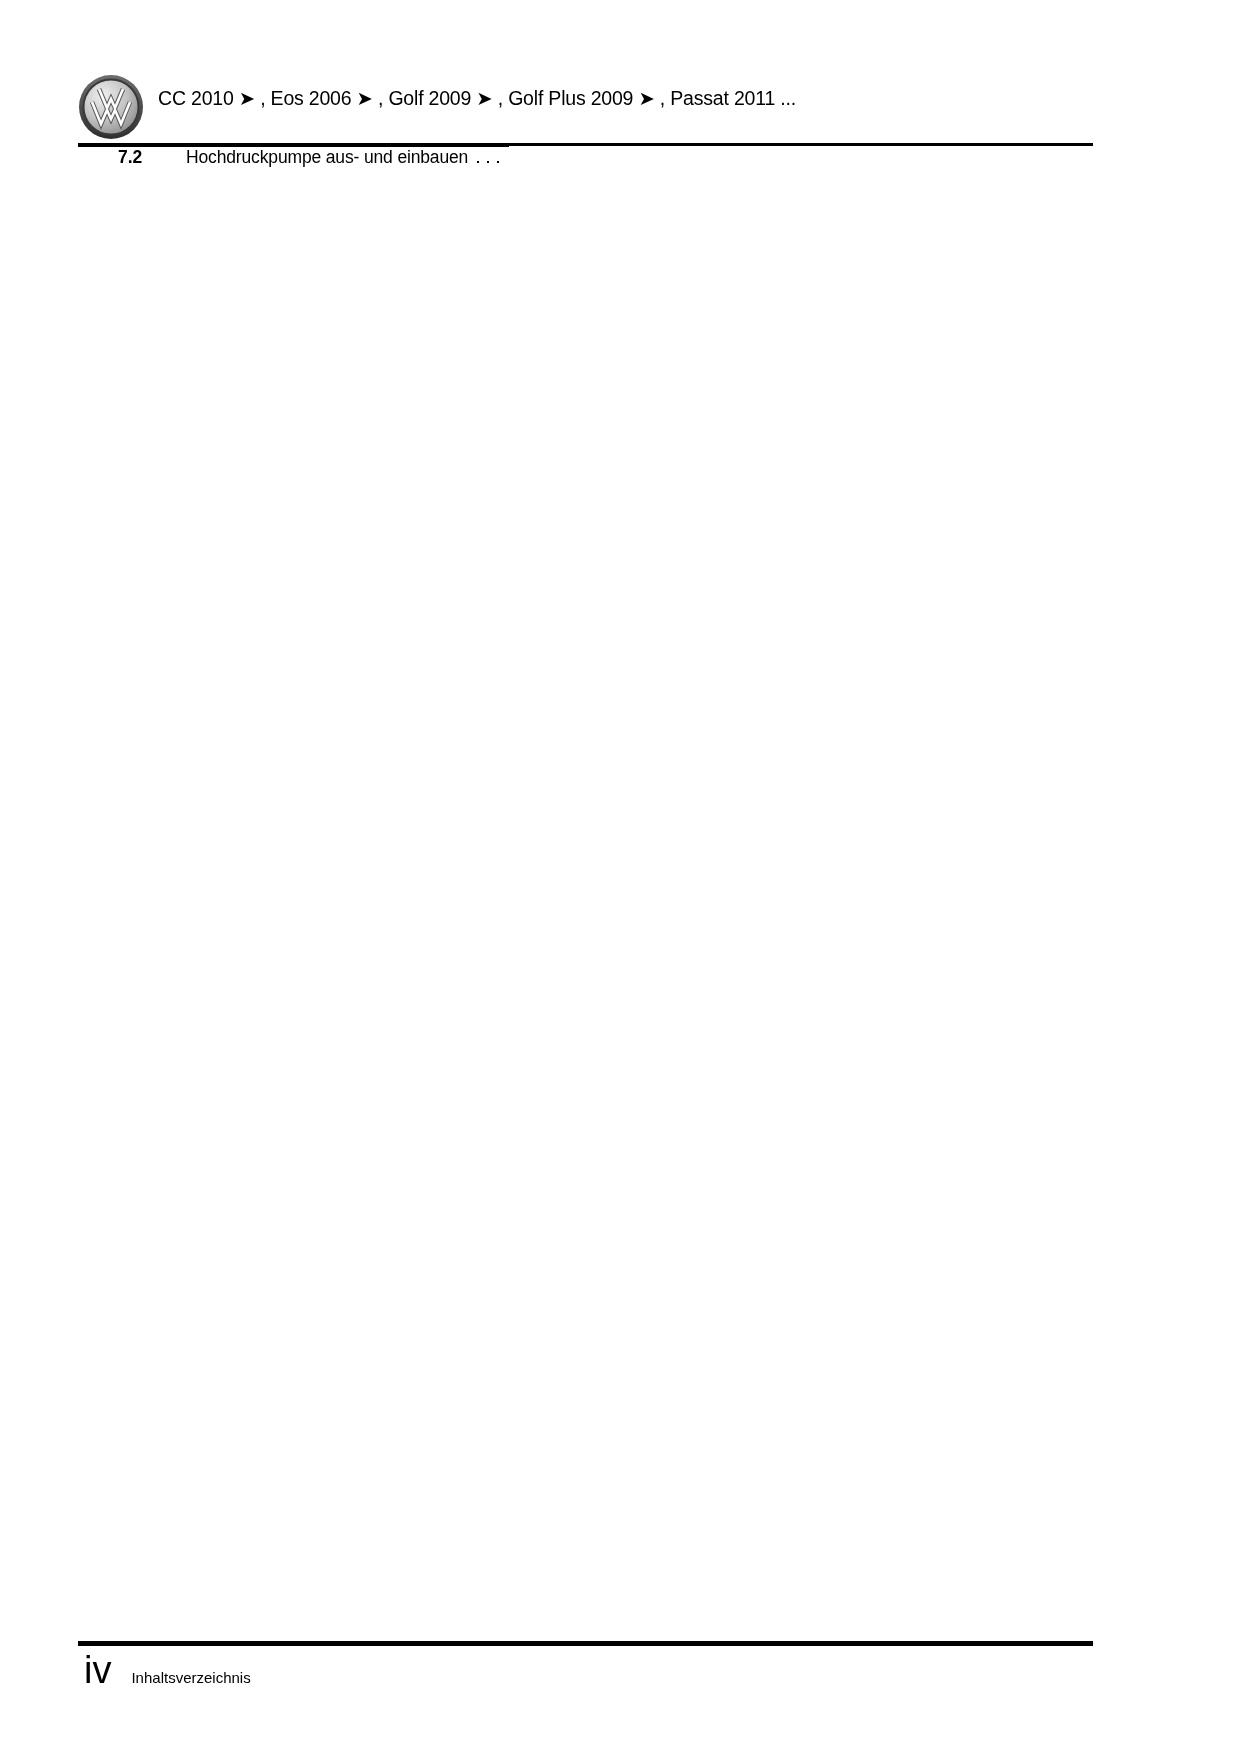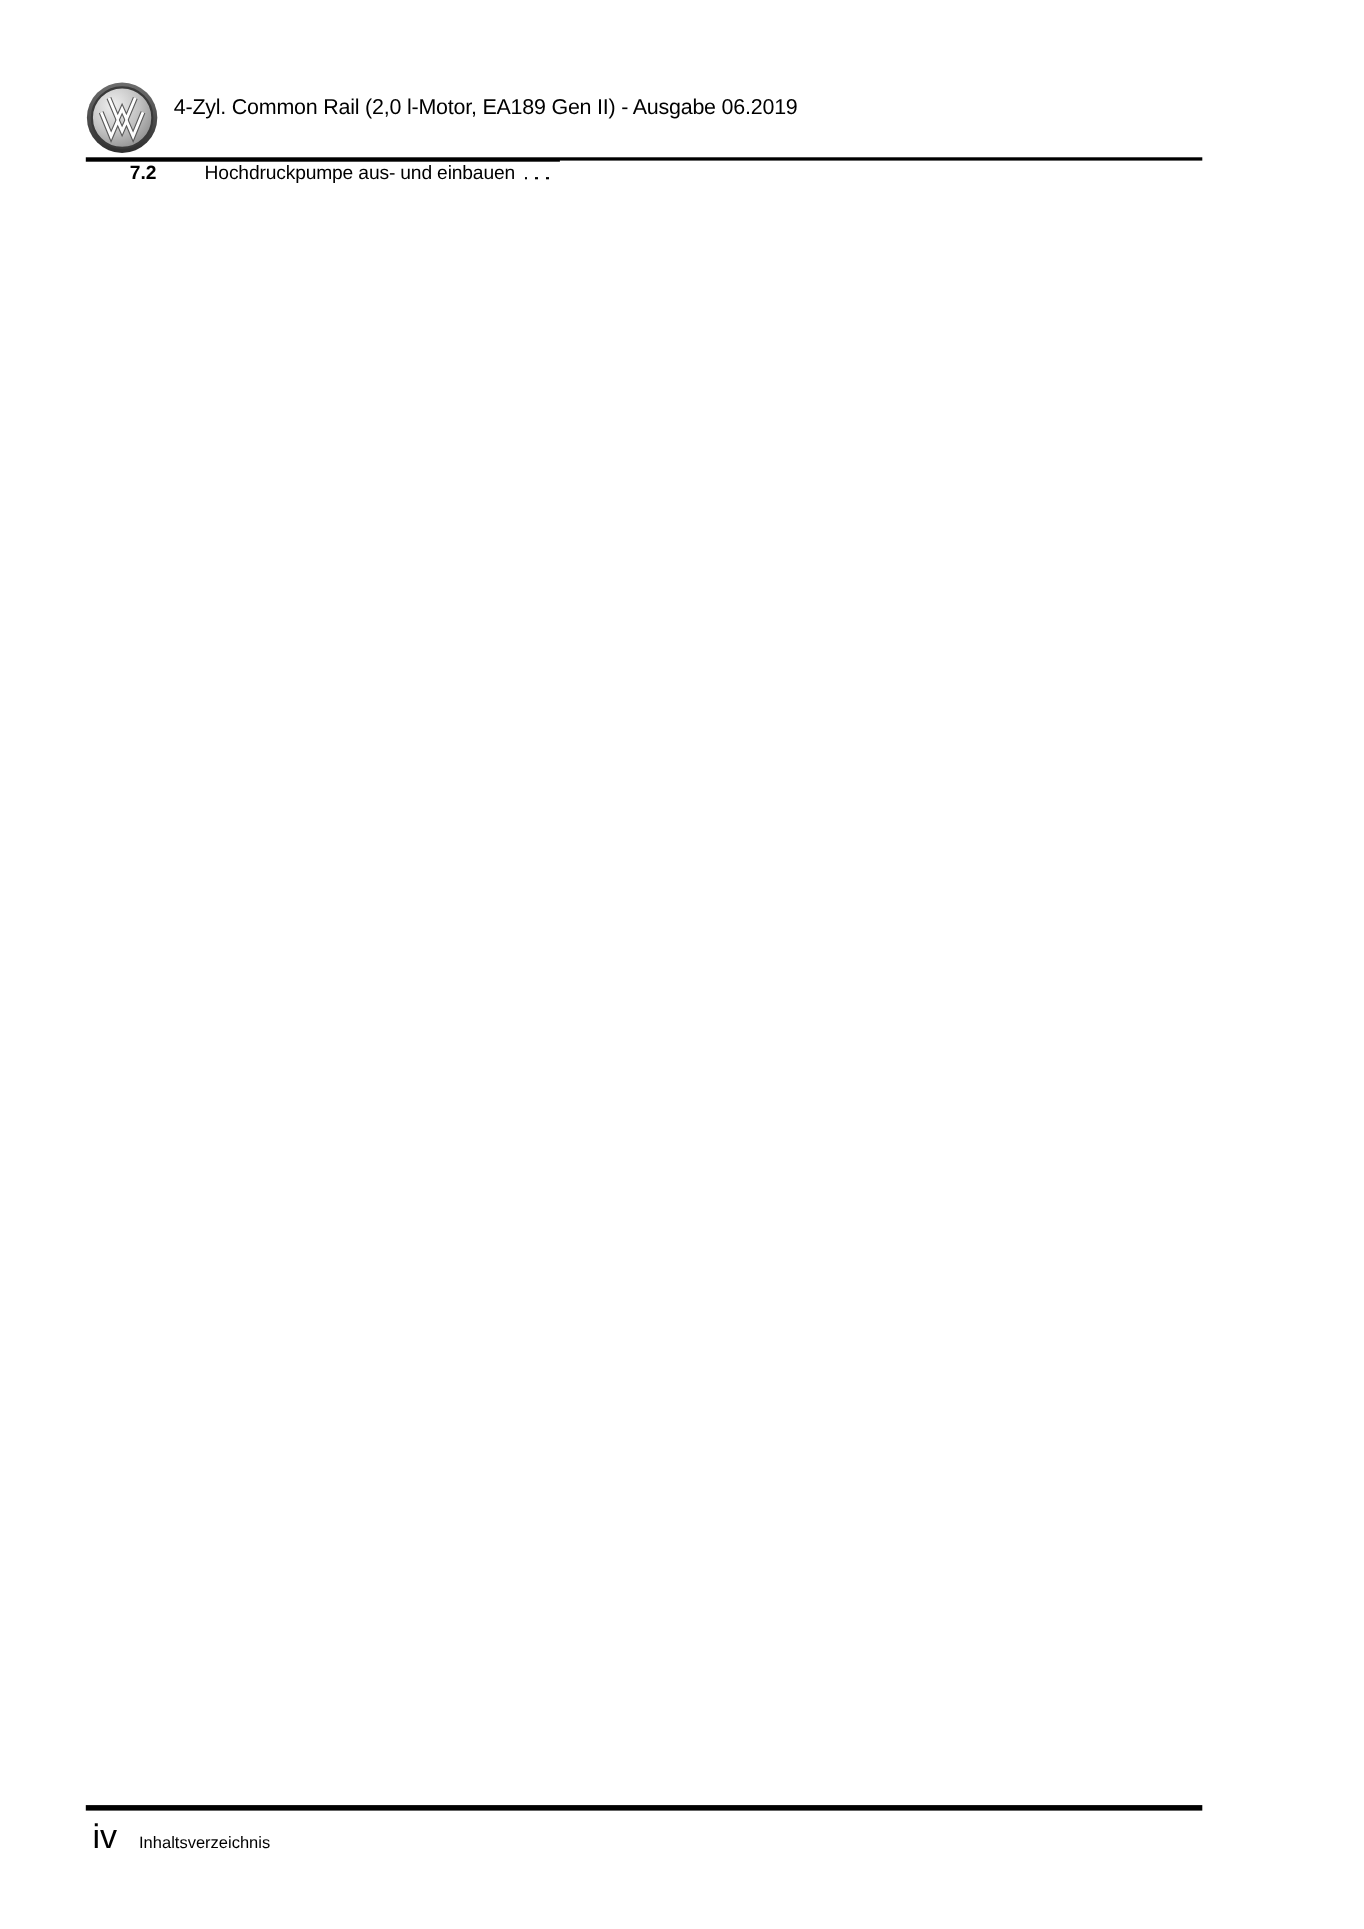--- a/index.html
+++ b/index.html
@@ -94,21 +94,21 @@
   .footer-rule {
     height: 5px;
     background: #000;
   }
   .footer-row {
     display: flex;
     align-items: baseline;
     padding-top: 7px;
   }
   .footer-page {
-    font-size: 31px;
+    font-size: 38px;
     line-height: 34px;
     margin-left: 6px;
   }
   .footer-label {
     font-size: 15px;
     margin-left: 20px;
   }
 </style>
 </head>
 <body>
@@ -136,21 +136,21 @@
             <path d="M21 15 L29 34 L33 25 L37 34 L45 15"></path>
             <path d="M14 28 L23 50 L29 36 L33 45 L37 36 L43 50 L52 28"></path>
           </g>
           <g stroke="#fdfdfd" stroke-width="2.6" fill="none" stroke-linecap="butt">
             <path d="M21 15 L29 34 L33 25 L37 34 L45 15"></path>
             <path d="M14 28 L23 50 L29 36 L33 45 L37 36 L43 50 L52 28"></path>
           </g>
         </svg>
       </div>
       <div class="header-text">
-        <div>4-Zyl. Common Rail (2,0 l-Motor, EA189 Gen II) - Ausgabe 06.2019</div>
+        <div>CC 2010 ➤ , Eos 2006 ➤ , Golf 2009 ➤ , Golf Plus 2009 ➤ , Passat 2011 ...</div>
       </div>
     </div>
     <div class="header-rule"></div>
   </div>
 
   <div class="toc">
       <div class="row h2">
         <span class="num">7.2</span>
         <span class="title">Hochdruckpumpe aus- und einbauen</span>
         <span class="leader"></span>

